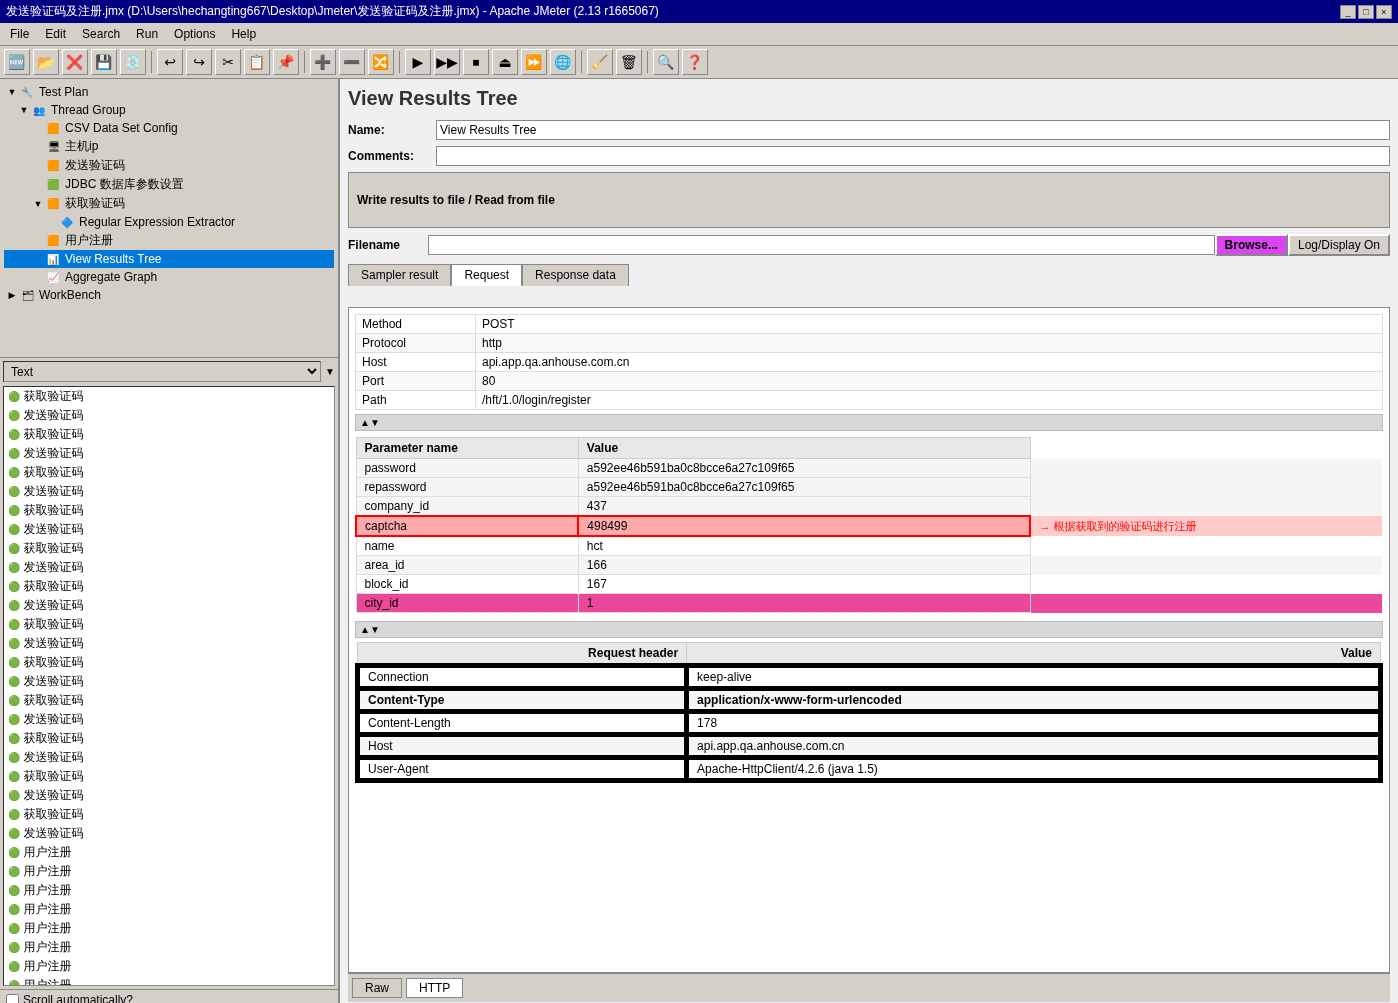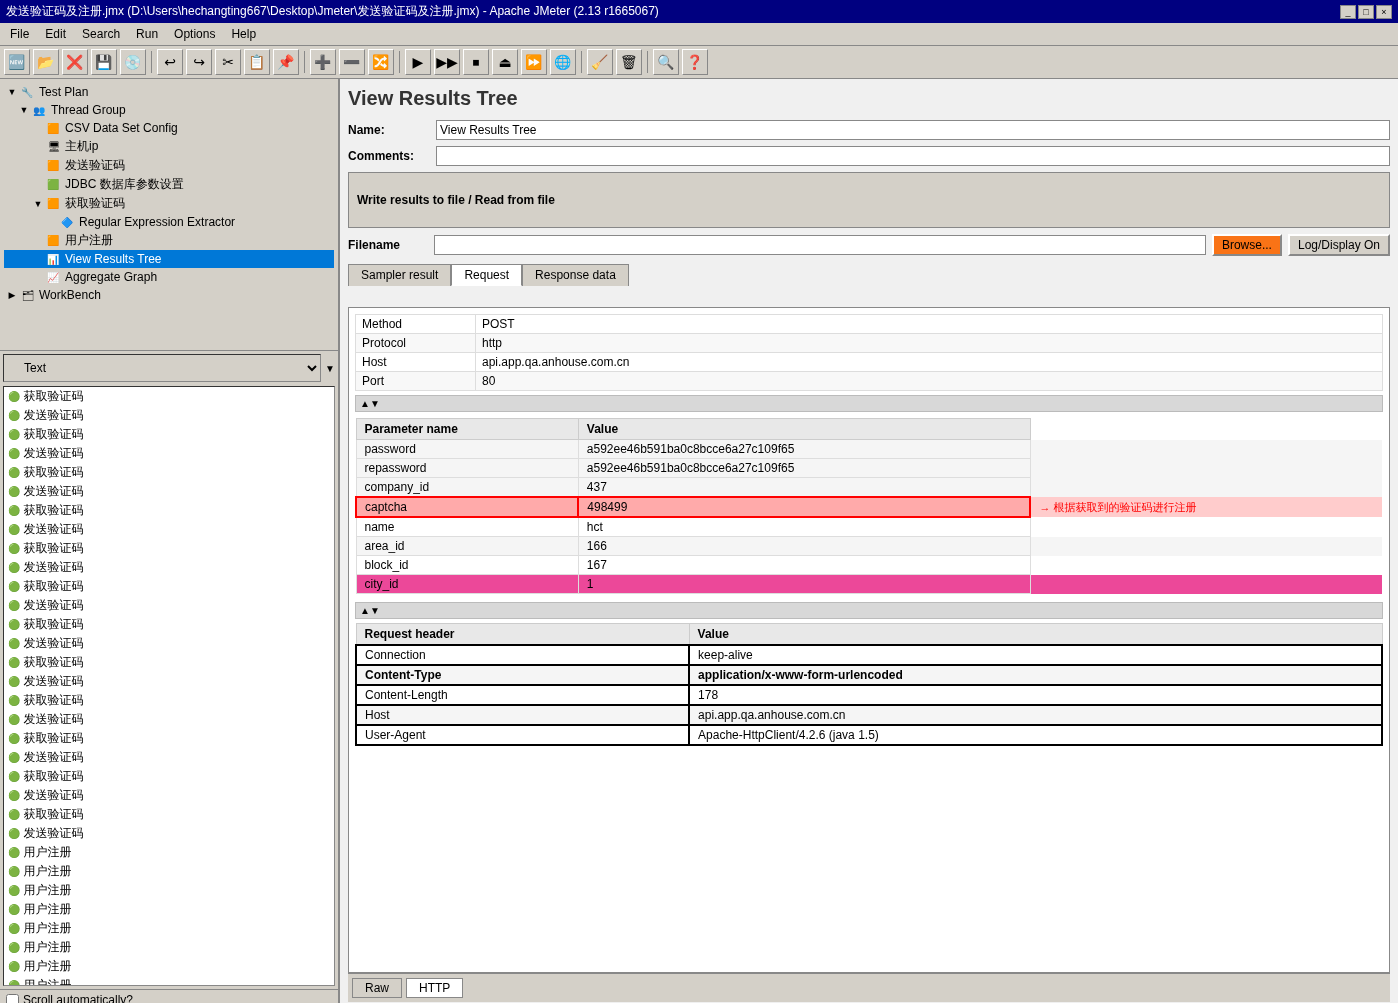--- a/index.html
+++ b/index.html
@@ -36,22 +36,22 @@
     
     .right-panel { flex: 1; background: #f0f0f0; display: flex; flex-direction: column; padding: 8px; overflow: auto; }
     .panel-title { font-size: 20px; font-weight: bold; margin-bottom: 10px; color: #333; }
 
     .form-row { display: flex; align-items: center; margin-bottom: 6px; gap: 8px; }
     .form-label { font-size: 12px; font-weight: bold; min-width: 80px; }
     .form-input { flex: 1; height: 20px; border: 1px solid #888; padding: 1px 3px; font-size: 12px; background: white; }
 
     .write-results-bar { background: #d4d0c8; border: 1px solid #888; padding: 20px 8px; margin-bottom: 6px; font-size: 12px; font-weight: bold; }
 
-    .filename-row { display: flex; align-items: center; gap: 6px; margin-bottom: 8px; }
-    .browse-btn { background: #f97316; border: 2px solid; border-color: #fff #888 #888 #fff; padding: 2px 8px; font-size: 12px; cursor: pointer; }
+    .filename-row { display: flex; align-items: center; gap: 0; margin-bottom: 8px; }
+    .browse-btn { background: #d946ef; border: 2px solid; border-color: #fff #888 #888 #fff; padding: 2px 8px; font-size: 12px; cursor: pointer; font-weight: bold; }
     .log-display-btn { background: #d4d0c8; border: 2px solid; border-color: #fff #888 #888 #fff; padding: 2px 8px; font-size: 12px; cursor: pointer; }
 
     
     .tabs-row { display: flex; gap: 0; margin-bottom: 0; }
     .tab { padding: 3px 12px; background: #d4d0c8; border: 1px solid #888; border-bottom: none; cursor: pointer; font-size: 12px; }
     .tab.active { background: white; border-bottom: 1px solid white; z-index: 1; }
     .tab-content { background: white; border: 1px solid #888; flex: 1; overflow: auto; padding: 6px; margin-top: 21px; }
 
     
     .result-table { width: 100%; border-collapse: collapse; font-size: 12px; }
@@ -60,29 +60,29 @@
 
     .param-table { width: 100%; border-collapse: collapse; font-size: 12px; margin-top: 6px; }
     .param-table th { background: #e8e8e8; border: 1px solid #ccc; padding: 3px 8px; text-align: left; }
     .param-table td { border: 1px solid #ddd; padding: 2px 8px; }
     .param-table tr:nth-child(even):not(.highlighted) { background: #f5f5f5; }
 
     .section-header { display: flex; align-items: center; background: #d8d8d8; border: 1px solid #bbb; padding: 2px 4px; margin: 4px 0; font-size: 11px; }
     .section-header .arrows { margin-right: 4px; font-size: 10px; }
 
     .header-table { width: 100%; border-collapse: collapse; font-size: 12px; margin-top: 4px; }
-    .header-table th { background: #e8e8e8; border: 1px solid #ccc; padding: 3px 8px; text-align: left; }
-    .header-table td { border: 2px solid #000000; padding: 2px 8px; }
+    .header-table th { background: #e8e8e8; border: 1px solid #ccc; padding: 3px 8px; text-align: right; }
+    .header-table td { border: 5px solid #000000; padding: 2px 8px; }
 
     
     .bottom-tabs { display: flex; gap: 4px; padding: 4px; background: #d4d0c8; border-top: 1px solid #888; }
     .bottom-tab { padding: 2px 12px; background: #d4d0c8; border: 1px solid #888; cursor: pointer; font-size: 12px; }
     .bottom-tab.active { background: white; }
 
-    .list-dropdown { width: 100%; height: 28px; background: #d4d0c8; border: 1px inset #888; font-size: 12px; padding: 1px 16px; }
+    .list-dropdown { width: 100%; height: 21px; background: #d4d0c8; border: 1px inset #888; font-size: 12px; padding: 1px 3px; }
 
     .filter-row { display: flex; align-items: center; gap: 4px; margin-bottom: 4px; }
 
     
     ::-webkit-scrollbar { width: 14px; height: 14px; }
     ::-webkit-scrollbar-track { background: #d4d0c8; }
     ::-webkit-scrollbar-thumb { background: #a0a0a0; border: 1px solid #888; }
   </style>
 </head>
 <body>
@@ -393,20 +393,24 @@
             <td>http</td>
           </tr>
           <tr>
             <td>Host</td>
             <td>api.app.qa.anhouse.com.cn</td>
           </tr>
           <tr>
             <td>Port</td>
             <td>80</td>
           </tr>
+          <tr>
+            <td>Path</td>
+            <td>/hft/1.0/login/register</td>
+          </tr>
         </tbody>
       </table>
 
       <div class="section-header">
         <span class="arrows">▲▼</span>
       </div>
 
       <table class="param-table" id="param-table">
         <thead>
           <tr>

